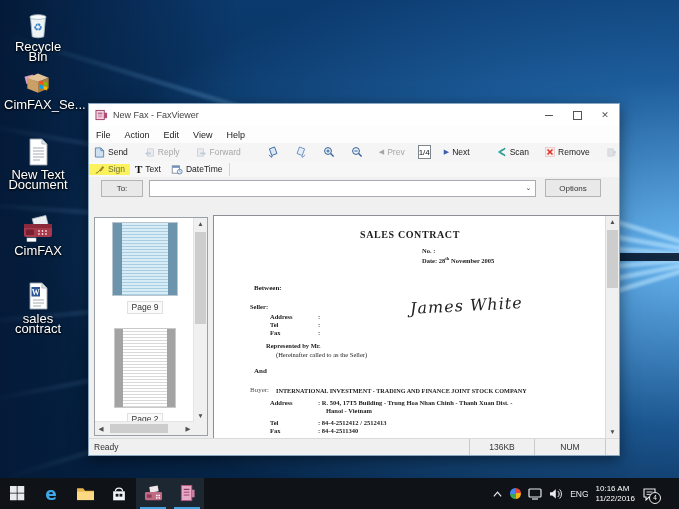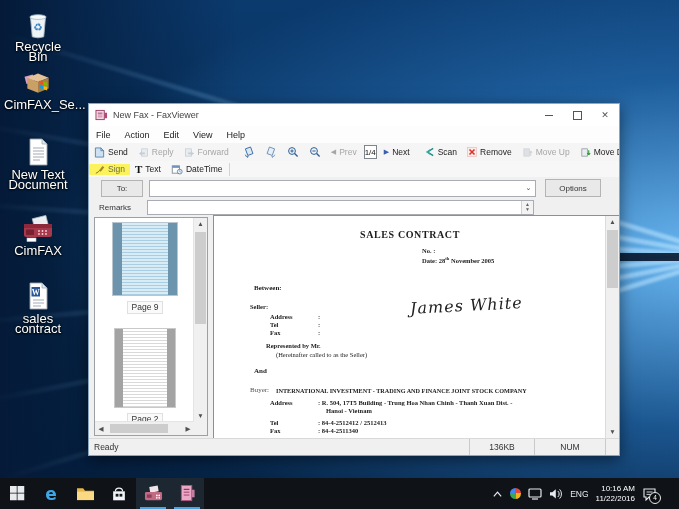--- a/index.html
+++ b/index.html
@@ -26,21 +26,21 @@
   
   .taskbar{position:absolute;left:0;right:0;bottom:0;height:31px;background:#0f1318;
     display:flex;align-items:stretch;z-index:50;}
   .tbtn{width:34px;display:flex;align-items:center;justify-content:center;position:relative;}
   .tbtn.active{background:#1c2731;}
   .tbtn.active::after{content:"";position:absolute;left:4px;right:4px;bottom:0;height:2px;background:#4aa3e0;}
   .edge-e{font-size:17px;font-weight:bold;color:#3fa7e5;font-family:"DejaVu Sans",sans-serif;}
   .tray{margin-left:auto;display:flex;align-items:center;gap:7px;padding-right:22px;color:#e8eaed;}
   .tray-circle{width:11px;height:11px;border-radius:50%;background:#4285f4;
     background:conic-gradient(#e8443a 0 25%, #f5b317 25% 50%, #3aa757 50% 75%, #4285f4 75% 100%);}
-  .clock{font-size:8px;line-height:9.5px;text-align:right;color:#fff;}
+  .clock{font-size:8px;line-height:9.5px;color:#fff;}
   .notif{position:relative;display:flex;align-items:center;}
   .badge{position:absolute;right:-4px;bottom:-3px;width:10px;height:10px;border-radius:50%;
     background:#0b0d10;border:1px solid #e8eaed;color:#fff;font-size:6.5px;line-height:10px;text-align:center;}
 
   
   .window{position:absolute;left:88px;top:103px;width:532px;height:353px;background:#f0f0f0;
     border:1px solid #89a7c0;box-shadow:0 4px 14px rgba(0,0,0,.5);box-sizing:border-box;z-index:10;}
   .titlebar{position:absolute;left:0;right:0;top:0;height:22px;background:#ffffff;
     display:flex;align-items:center;padding-left:6px;}
   .title{font-size:9px;color:#444;margin-left:5px;}
@@ -48,21 +48,21 @@
   .wbtn{width:28px;display:flex;align-items:center;justify-content:center;color:#555;}
   .glyph-min{display:block;width:8px;height:1px;background:#555;}
   .glyph-max{display:block;width:7px;height:7px;border:1px solid #555;}
   .glyph-close{font-size:9px;color:#555;}
 
   .menubar{position:absolute;left:0;right:0;top:22px;height:17px;background:#fdfdfd;
     display:flex;align-items:center;gap:0;border-bottom:4px solid #0369a1;}
   .menu{font-size:9px;color:#222;padding:0 7px;}
 
   .toolbar{position:absolute;left:0;right:0;display:flex;align-items:center;background:#f5f5f5;overflow:hidden;}
-  .tb1{top:39px;height:18px;border-bottom:1px solid #ececec;}
+  .tb1{top:39px;height:18px;border-bottom:1px solid #ececec;gap:6px;}
   .tb2{top:57px;height:16px;border-bottom:1px solid #e0e0e0;background:#f7f7f7;}
   .tbb{display:flex;align-items:center;gap:3px;padding:0 5px;font-size:8.5px;color:#222;white-space:nowrap;}
   .tbb.disabled{color:#a6a6a6;}
   .tbb.disabled svg{opacity:.5;}
   .sep{width:1px;height:13px;background:#d4d4d4;margin:0 2px;}
   .pagebox{width:26px;height:12px;border:1px solid #7e858d;background:#fff;font-size:8px;
     display:flex;align-items:center;justify-content:center;color:#111;margin:0 2px;}
   .signchip{background:#fbf25e;border-radius:1px;}
   .signchip span.lbl{color:#6e6e46;}
   .ticon-T{font-family:"Liberation Serif",serif;font-weight:bold;font-size:11px;color:#111;line-height:10px;}
@@ -364,30 +364,20 @@
 
     <div class="torow">
       <div class="tobtn">To:</div>
       <div class="combo">
         <input value="" style="">
         <span class="arrow">⌄</span>
       </div>
       <div class="optbtn">Options</div>
     </div>
 
-    <div class="remarksrow">
-      <span class="rlabel">Remarks</span>
-      <div class="rinput">
-        <input value="" style="">
-        <span class="spinner">
-            <span>▲</span>
-            <span>▼</span>
-          </span>
-      </div>
-    </div>
 
     <div class="content">
 
       <div class="thumbpanel">
         <div class="thumbs">
           <div class="thumb t1">
             <div class="bar"></div>
               <div class="body"></div>
               <div class="bar"></div>
           </div>

